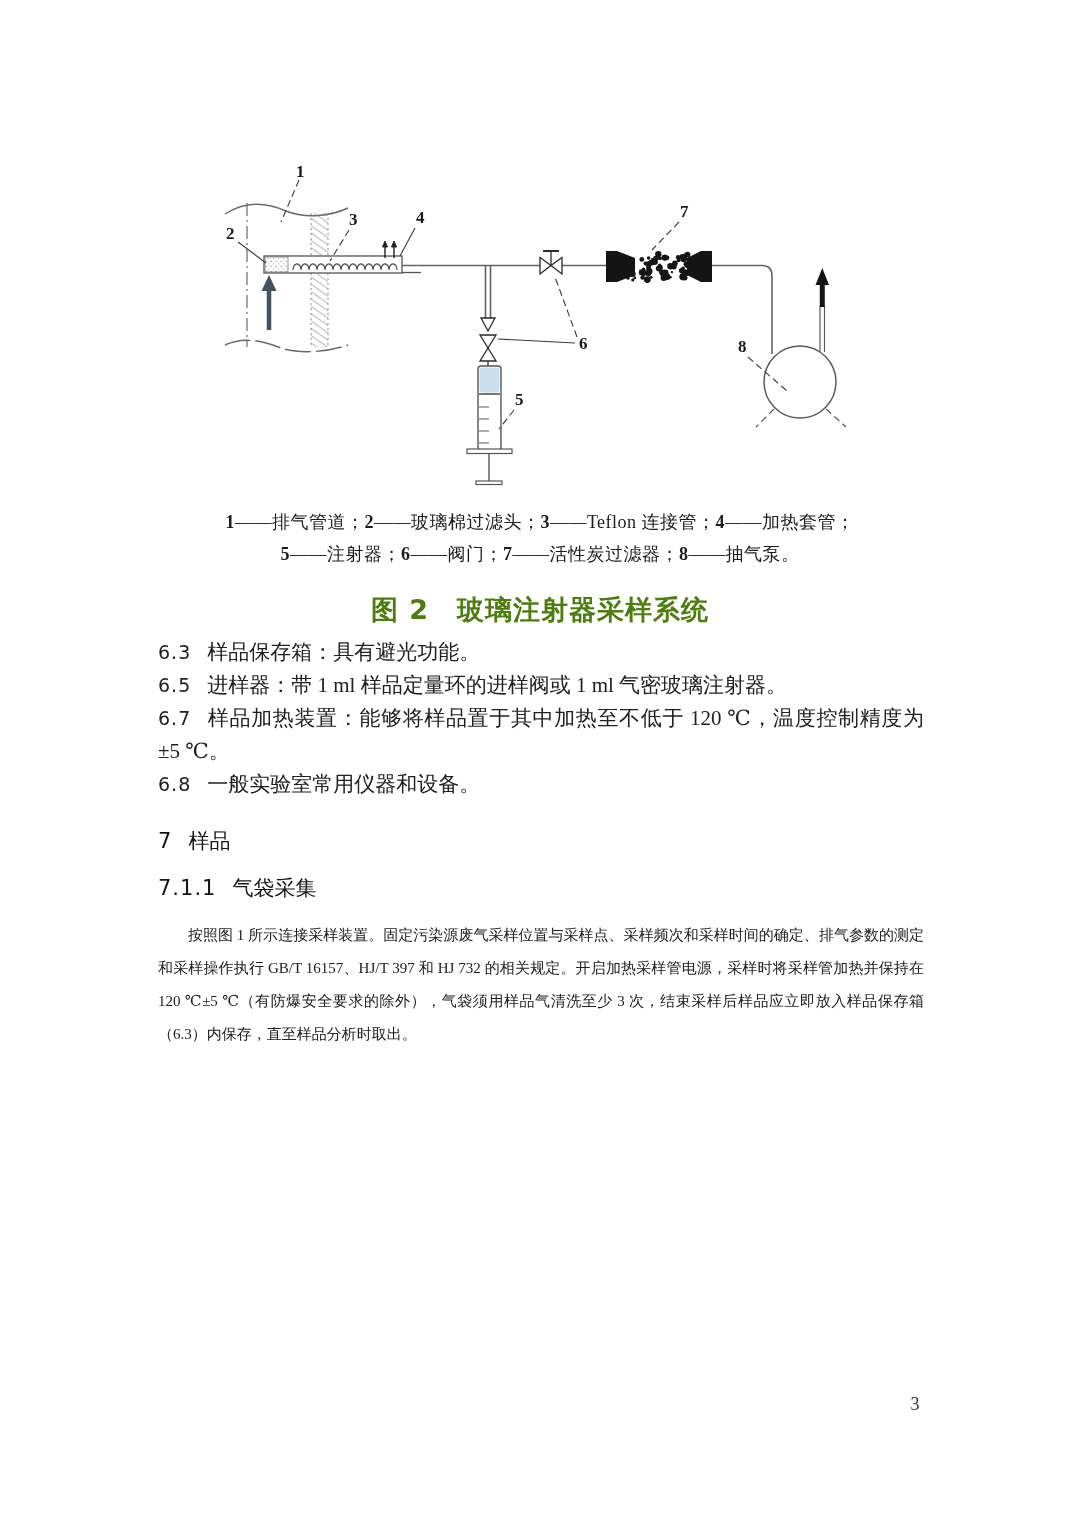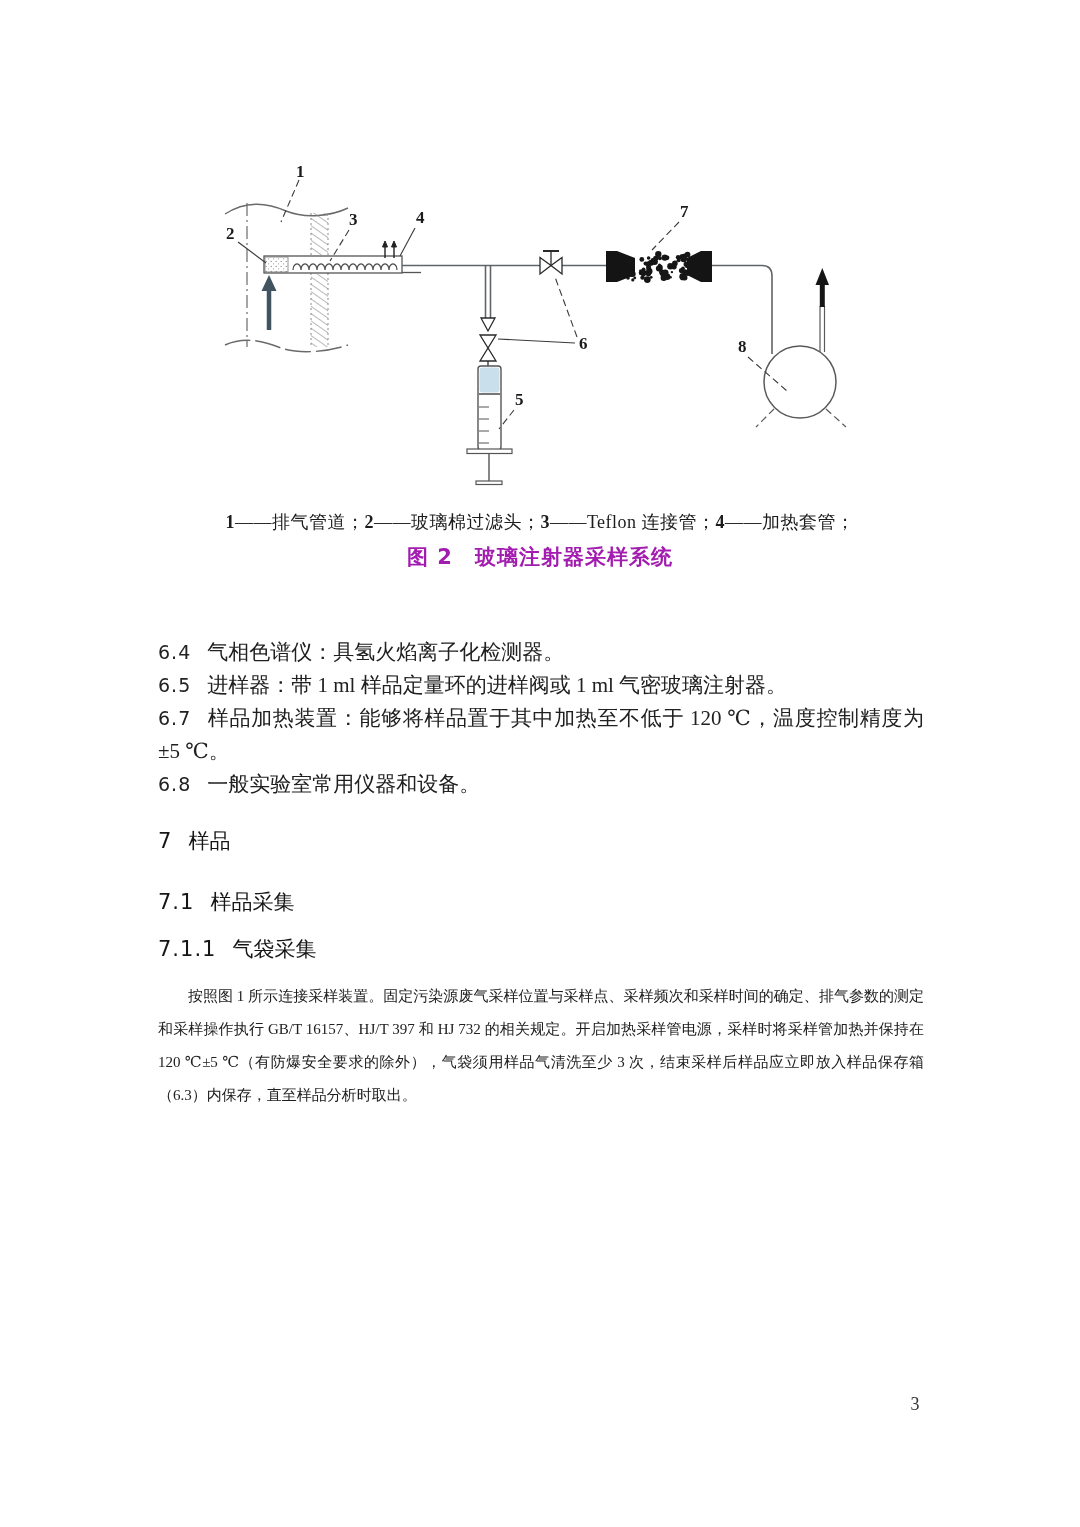--- a/index.html
+++ b/index.html
@@ -7,21 +7,21 @@
     position:relative;width:1080px;height:1527px;background:#ffffff;
     font-family:"Liberation Serif","DejaVu Serif",serif;color:#1e1e1e;overflow:hidden;
   }
   
   #diagram{position:absolute;left:0;top:0;width:1080px;height:505px;}
   .fig-label{font-family:"Liberation Serif","DejaVu Serif",serif;font-weight:bold;font-size:17px;fill:#1b1b1b;}
   
   #fig-caption{position:absolute;left:0;top:506px;width:1080px;text-align:center;}
   .cap-line{font-size:18px;line-height:32px;color:#1c1c1c;letter-spacing:0.5px;}
   .cap-num{font-weight:bold;}
-  .fig-title{margin-top:5px;font-family:"DejaVu Sans","Liberation Sans",sans-serif;font-weight:bold;font-size:21px;color:#a21caf;letter-spacing:1px;}
+  .fig-title{margin-top:22px;font-family:"DejaVu Sans","Liberation Sans",sans-serif;font-weight:bold;font-size:27px;color:#4d7c0f;letter-spacing:1px;}
   
   #body-text{position:absolute;left:158px;top:636px;width:766px;}
   .sec{margin:0;font-size:21px;line-height:33px;text-align:justify;color:#202020;}
   .sec .n{font-family:"DejaVu Sans","Liberation Sans",sans-serif;font-size:19px;letter-spacing:1px;margin-right:16px;color:#222;}
   .hd{margin:0;font-family:"DejaVu Sans","Liberation Sans",sans-serif;font-weight:normal;font-size:21px;line-height:33px;color:#161616;}
   .hd .n{margin-right:16px;letter-spacing:1px;}
   .hd7{margin-top:24px;}
   .hd71{margin-top:28px;}
   .hd711{margin-top:14px;}
   .para{margin:14px 0 0 0;font-size:15px;line-height:33px;text-align:justify;text-indent:2em;color:#202020;}
@@ -222,30 +222,32 @@
       <text x="579" y="349" class="fig-label">6</text>
       <text x="680" y="217" class="fig-label">7</text>
       <text x="738" y="352" class="fig-label">8</text>
     </g>
   </svg>
 
   <div id="fig-caption">
     <div class="cap-line">
       <span class="cap-num">1</span><span>——排气管道；</span><span class="cap-num">2</span><span>——玻璃棉过滤头；</span><span class="cap-num">3</span><span>——Teflon 连接管；</span><span class="cap-num">4</span><span>——加热套管；</span>
     </div>
+    <div class="cap-line">
+      <span class="cap-num">5</span><span>——注射器；</span><span class="cap-num">6</span><span>——阀门；</span><span class="cap-num">7</span><span>——活性炭过滤器；</span><span class="cap-num">8</span><span>——抽气泵。</span>
+    </div>
     <div class="fig-title">图 2　玻璃注射器采样系统</div>
   </div>
 
   <div id="body-text">
-    <p class="sec"><span class="n">6.4</span><span>气相色谱仪：具氢火焰离子化检测器。</span></p>
+    <p class="sec"><span class="n">6.3</span><span>样品保存箱：具有避光功能。</span></p>
     <p class="sec"><span class="n">6.5</span><span>进样器：带 1 ml 样品定量环的进样阀或 1 ml 气密玻璃注射器。</span></p>
     <p class="sec"><span class="n">6.7</span><span>样品加热装置：能够将样品置于其中加热至不低于 120 ℃，温度控制精度为±5 ℃。</span></p>
     <p class="sec"><span class="n">6.8</span><span>一般实验室常用仪器和设备。</span></p>
 
     <p class="hd hd7"><span class="n">7</span><span>样品</span></p>
-    <p class="hd hd71"><span class="n">7.1</span><span>样品采集</span></p>
     <p class="hd hd711"><span class="n">7.1.1</span><span>气袋采集</span></p>
 
     <p class="para">按照图 1 所示连接采样装置。固定污染源废气采样位置与采样点、采样频次和采样时间的确定、排气参数的测定和采样操作执行 GB/T 16157、HJ/T 397 和 HJ 732 的相关规定。开启加热采样管电源，采样时将采样管加热并保持在 120 ℃±5 ℃（有防爆安全要求的除外），气袋须用样品气清洗至少 3 次，结束采样后样品应立即放入样品保存箱（6.3）内保存，直至样品分析时取出。</p>
   </div>
 
   <div id="page-num">3</div>
 </div>
 
 </body></html>

